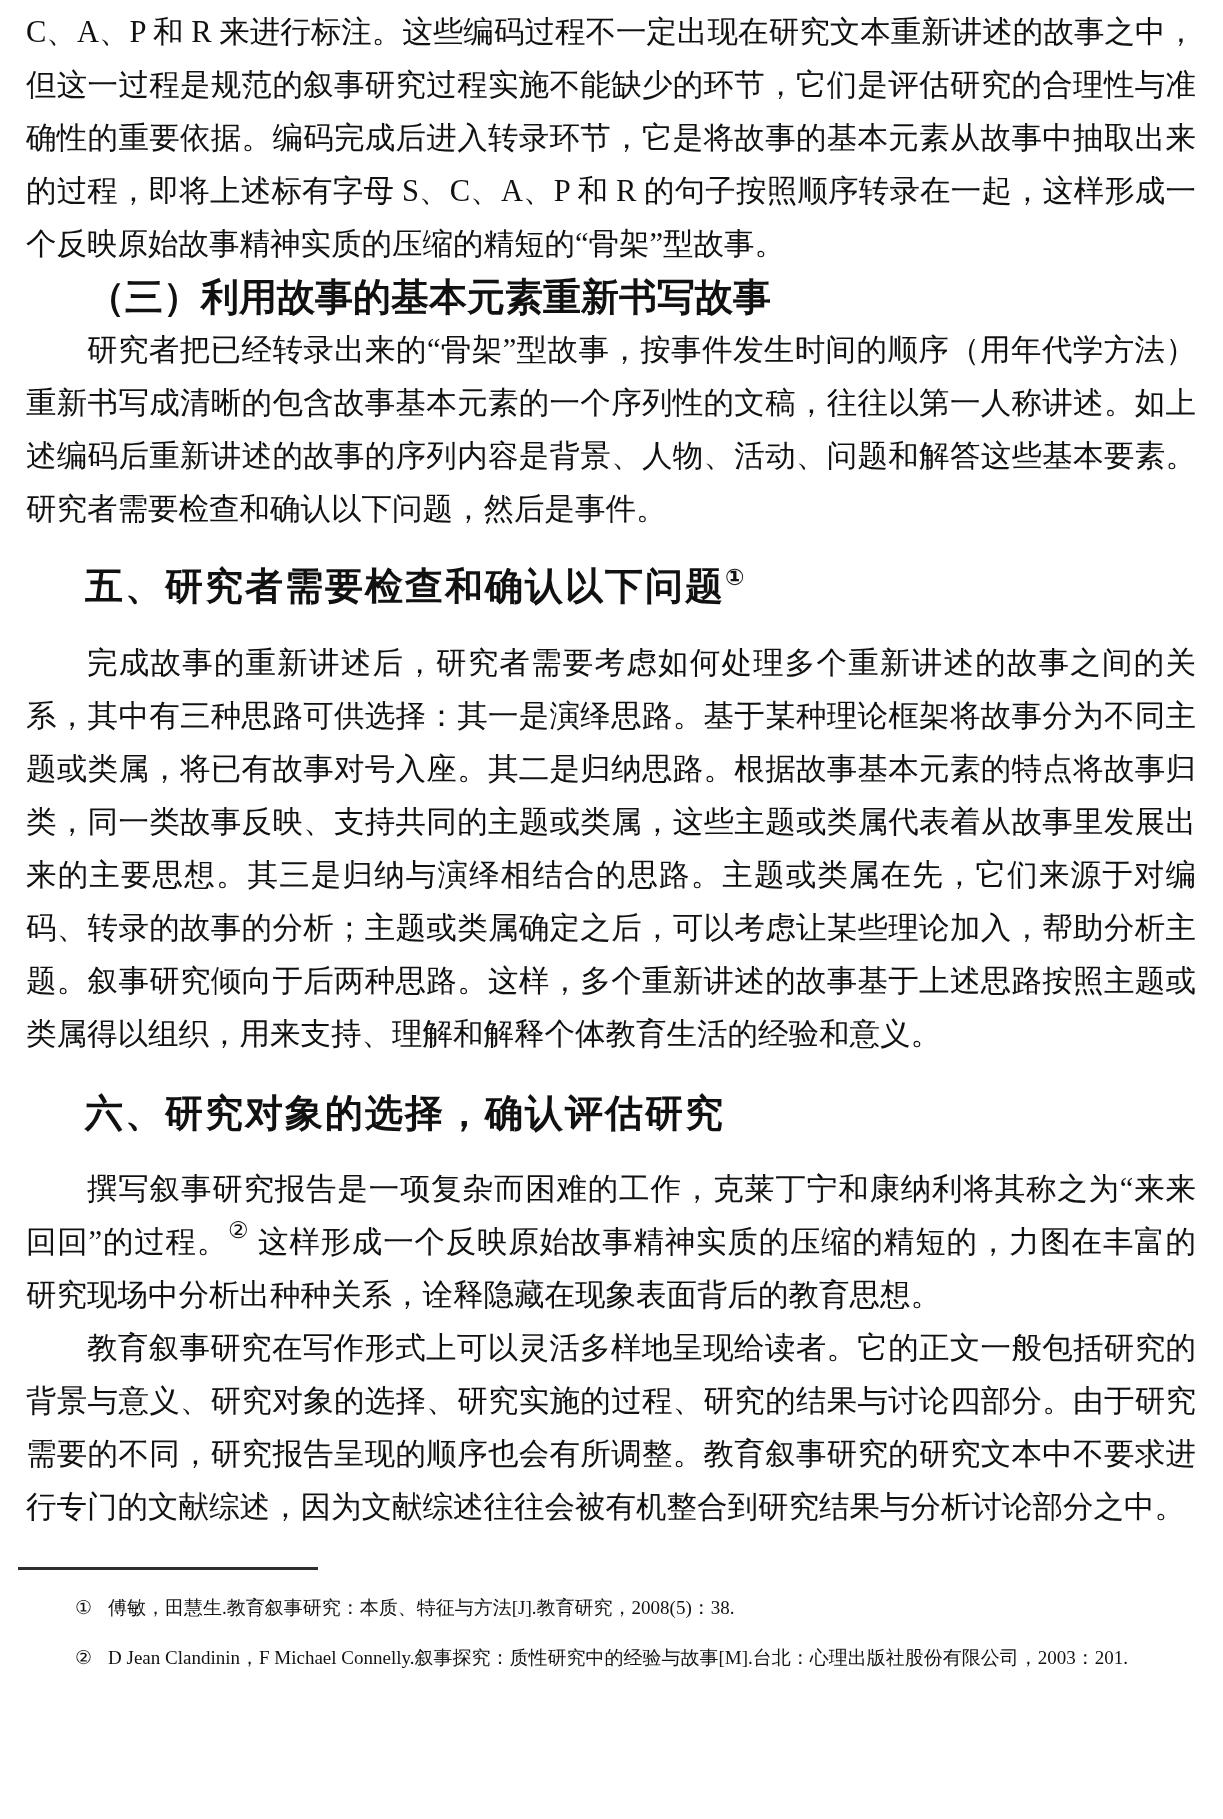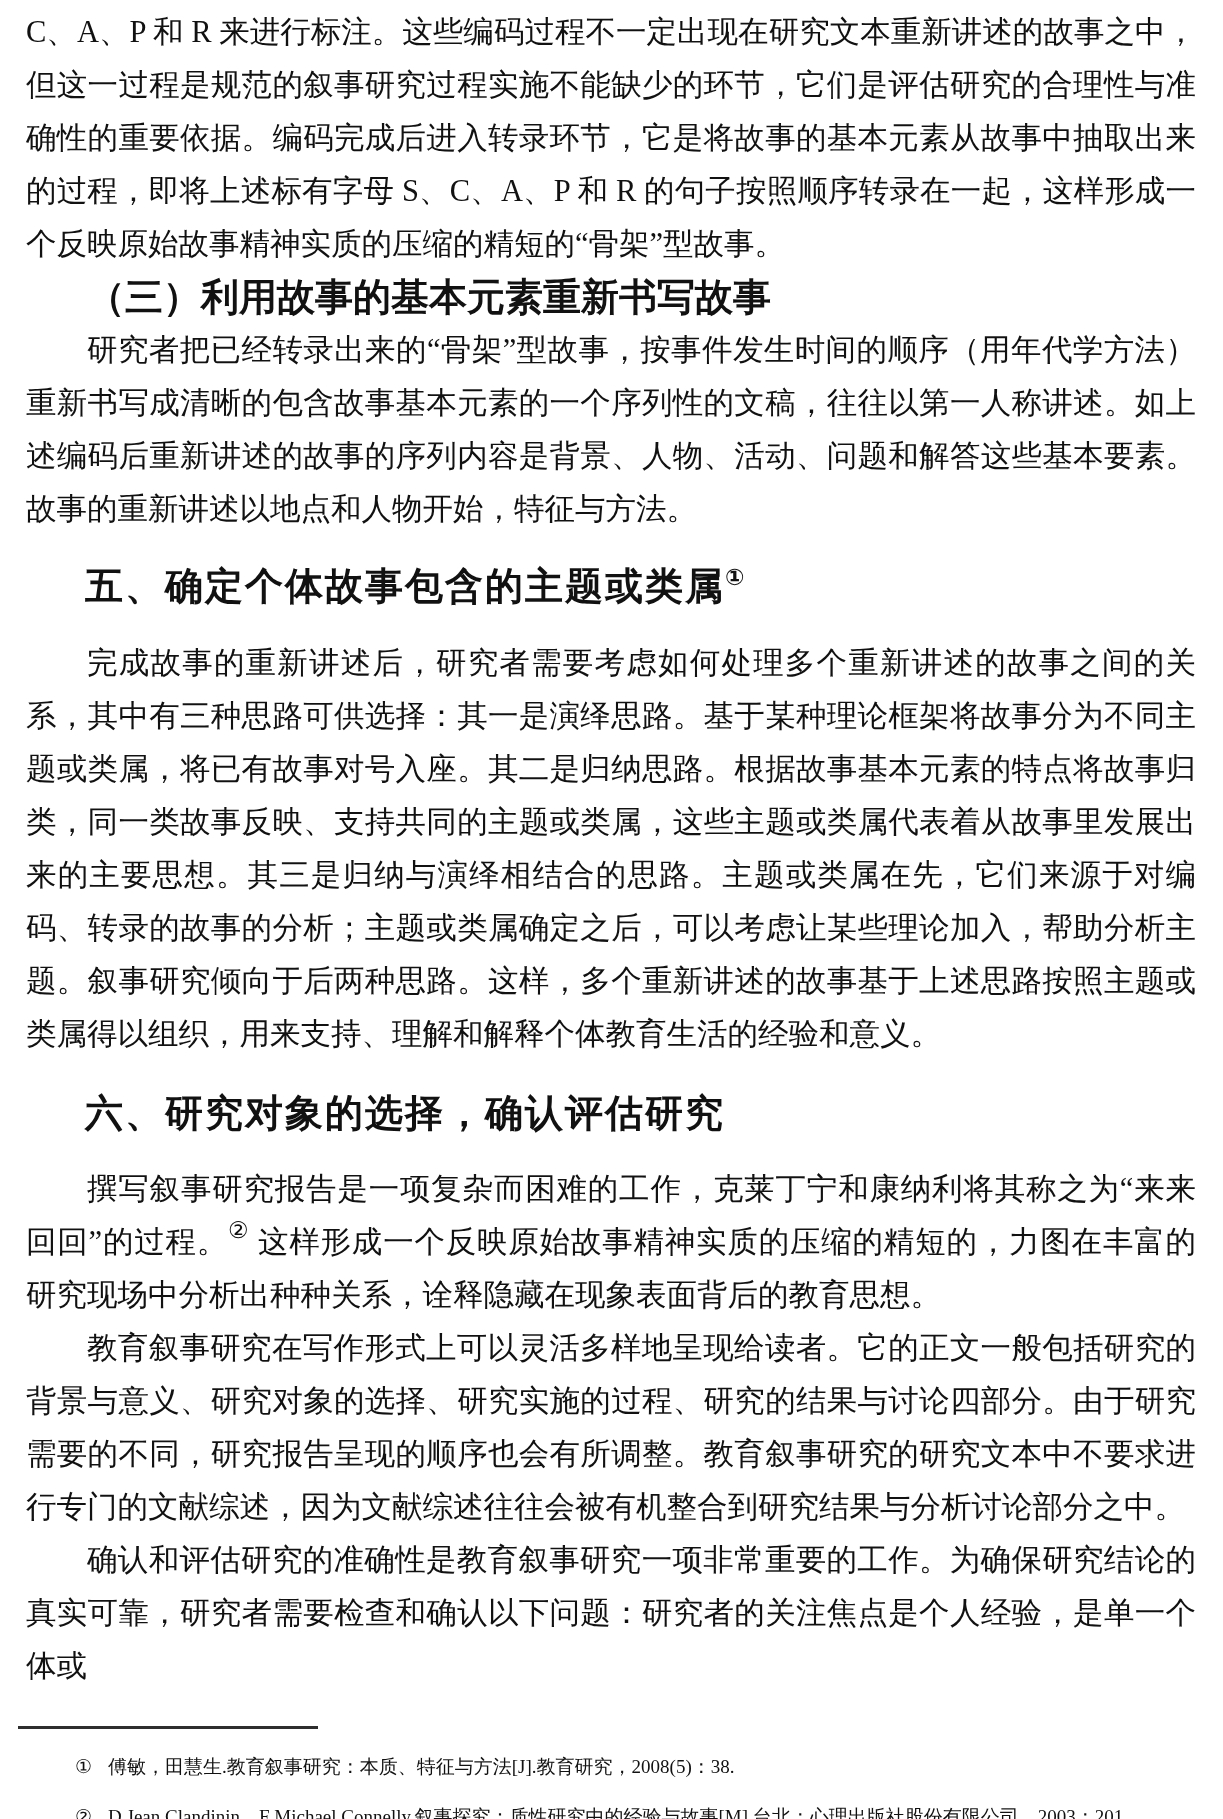--- a/index.html
+++ b/index.html
@@ -72,33 +72,32 @@
 </style>
 </head>
 <body>
 
 <div class="page">
 
   <p class="body no-indent">C、A、P 和 R 来进行标注。这些编码过程不一定出现在研究文本重新讲述的故事之中，但这一过程是规范的叙事研究过程实施不能缺少的环节，它们是评估研究的合理性与准确性的重要依据。编码完成后进入转录环节，它是将故事的基本元素从故事中抽取出来的过程，即将上述标有字母 S、C、A、P 和 R 的句子按照顺序转录在一起，这样形成一个反映原始故事精神实质的压缩的精短的“骨架”型故事。</p>
 
   <h3 class="sub">（三）利用故事的基本元素重新书写故事</h3>
 
-  <p class="body">研究者把已经转录出来的“骨架”型故事，按事件发生时间的顺序（用年代学方法）重新书写成清晰的包含故事基本元素的一个序列性的文稿，往往以第一人称讲述。如上述编码后重新讲述的故事的序列内容是背景、人物、活动、问题和解答这些基本要素。故事的重新讲述以地点和人物开始，特征与方法。</p>
+  <p class="body">研究者把已经转录出来的“骨架”型故事，按事件发生时间的顺序（用年代学方法）重新书写成清晰的包含故事基本元素的一个序列性的文稿，往往以第一人称讲述。如上述编码后重新讲述的故事的序列内容是背景、人物、活动、问题和解答这些基本要素。研究者需要检查和确认以下问题，然后是事件。</p>
 
-  <h2 class="main five"><span>五、确定个体故事包含的主题或类属</span><sup class="fnref">①</sup></h2>
+  <h2 class="main five"><span>五、研究者需要检查和确认以下问题</span><sup class="fnref">①</sup></h2>
 
   <p class="body">完成故事的重新讲述后，研究者需要考虑如何处理多个重新讲述的故事之间的关系，其中有三种思路可供选择：其一是演绎思路。基于某种理论框架将故事分为不同主题或类属，将已有故事对号入座。其二是归纳思路。根据故事基本元素的特点将故事归类，同一类故事反映、支持共同的主题或类属，这些主题或类属代表着从故事里发展出来的主要思想。其三是归纳与演绎相结合的思路。主题或类属在先，它们来源于对编码、转录的故事的分析；主题或类属确定之后，可以考虑让某些理论加入，帮助分析主题。叙事研究倾向于后两种思路。这样，多个重新讲述的故事基于上述思路按照主题或类属得以组织，用来支持、理解和解释个体教育生活的经验和意义。</p>
 
   <h2 class="main six">六、研究对象的选择，确认评估研究</h2>
 
   <p class="body"><span>撰写叙事研究报告是一项复杂而困难的工作，克莱丁宁和康纳利将其称之为“来来回回”的过程。</span><sup class="fnref">②</sup><span> 这样形成一个反映原始故事精神实质的压缩的精短的，力图在丰富的研究现场中分析出种种关系，诠释隐藏在现象表面背后的教育思想。</span></p>
 
   <p class="body">教育叙事研究在写作形式上可以灵活多样地呈现给读者。它的正文一般包括研究的背景与意义、研究对象的选择、研究实施的过程、研究的结果与讨论四部分。由于研究需要的不同，研究报告呈现的顺序也会有所调整。教育叙事研究的研究文本中不要求进行专门的文献综述，因为文献综述往往会被有机整合到研究结果与分析讨论部分之中。</p>
 
-  <p class="body">确认和评估研究的准确性是教育叙事研究一项非常重要的工作。为确保研究结论的真实可靠，研究者需要检查和确认以下问题：研究者的关注焦点是个人经验，是单一个体或</p>
 
   <div class="fn-rule"></div>
 
   <div class="footnotes">
     <p class="fn"><span class="fn-marker">①</span><span>傅敏，田慧生.教育叙事研究：本质、特征与方法[J].教育研究，2008(5)：38.</span></p>
     <p class="fn"><span class="fn-marker">②</span><span>D Jean Clandinin，F Michael Connelly.叙事探究：质性研究中的经验与故事[M].台北：心理出版社股份有限公司，2003：201.</span></p>
   </div>
 
 </div>
 

